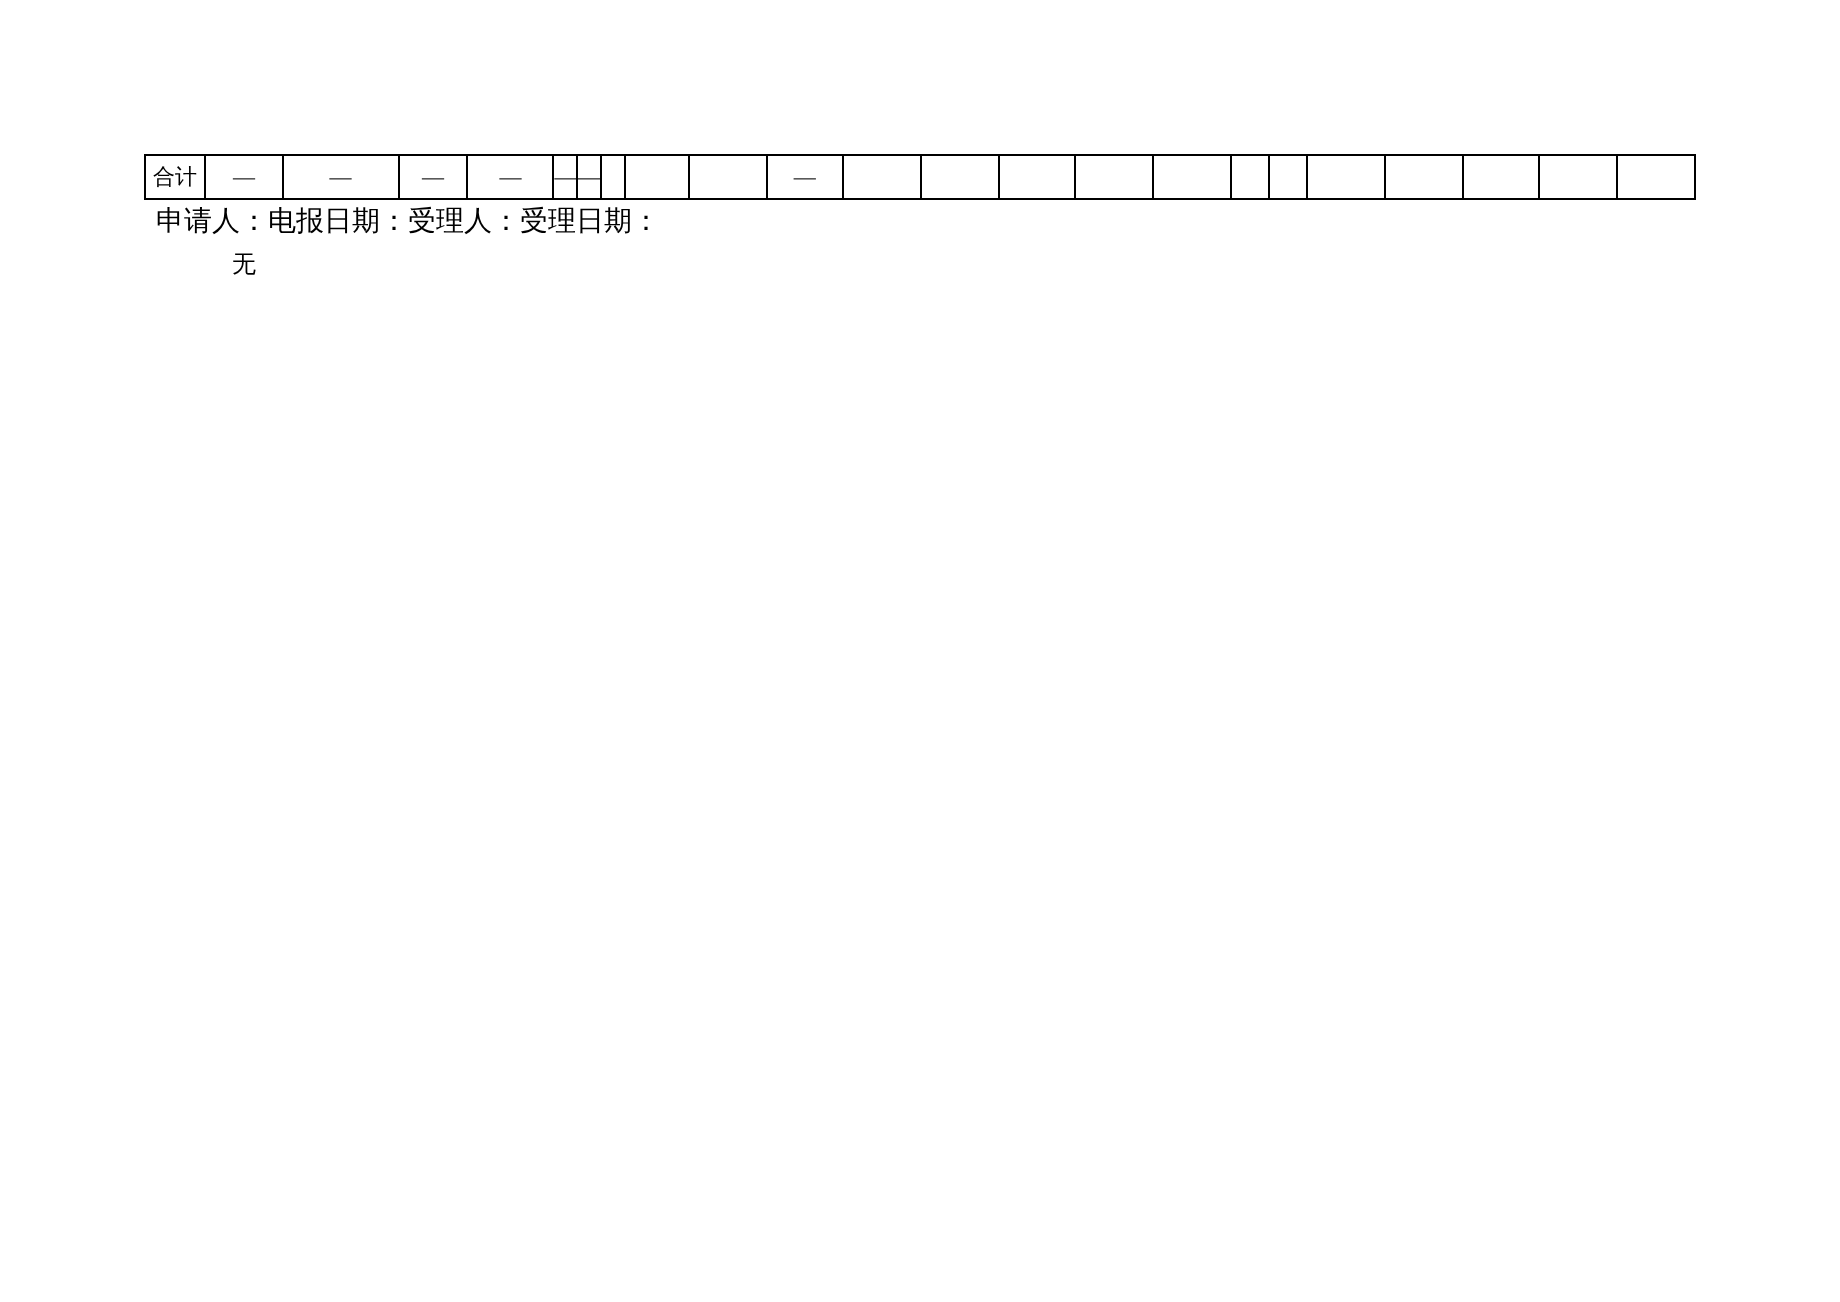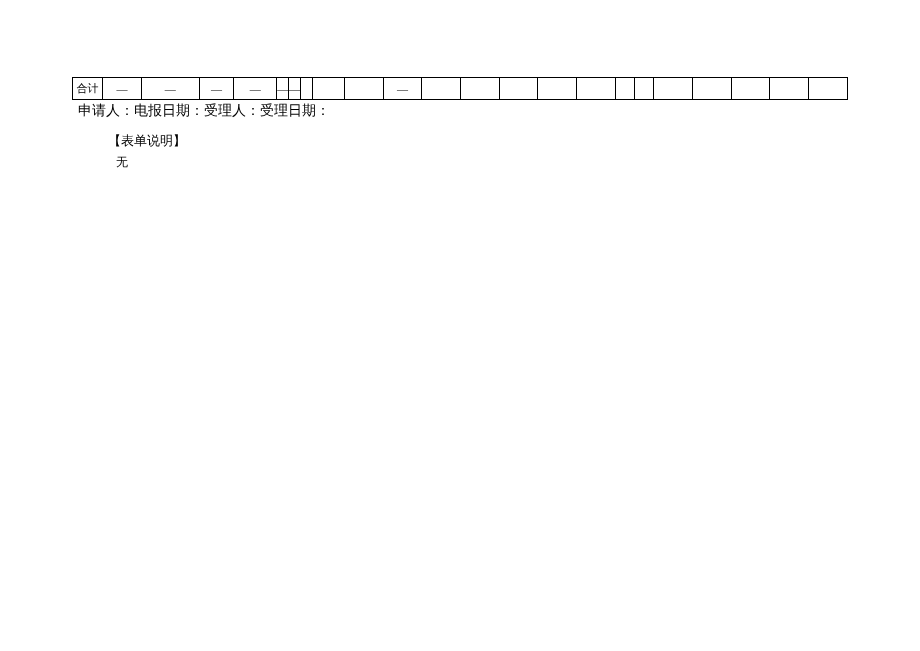--- a/index.html
+++ b/index.html
@@ -103,15 +103,14 @@
       <td class="c21"></td>
       <td class="c22"></td>
     </tr>
   </tbody>
     </table>
 
   <div class="footer-line">
     <span>申请人：</span><span>电报日期：</span><span>受理人：</span><span>受理日期：</span>
   </div>
 
-  <div class="form-note">【表单说明】</div>
   <div class="form-note-body">无</div>
 </div>
 
 </body></html>

